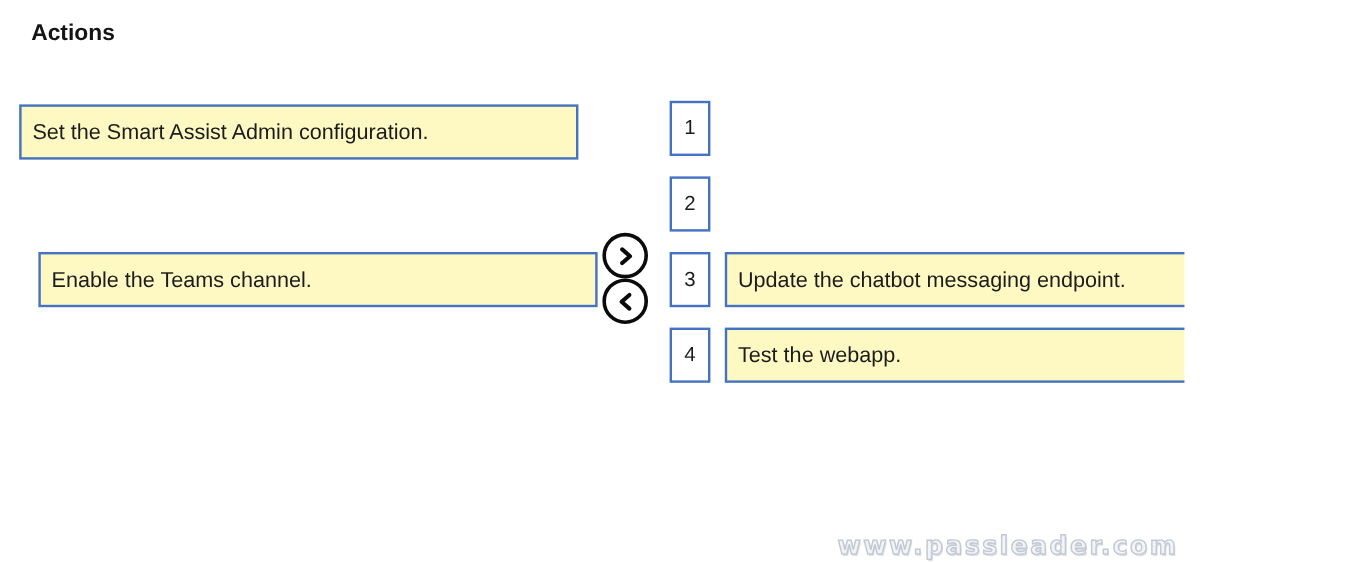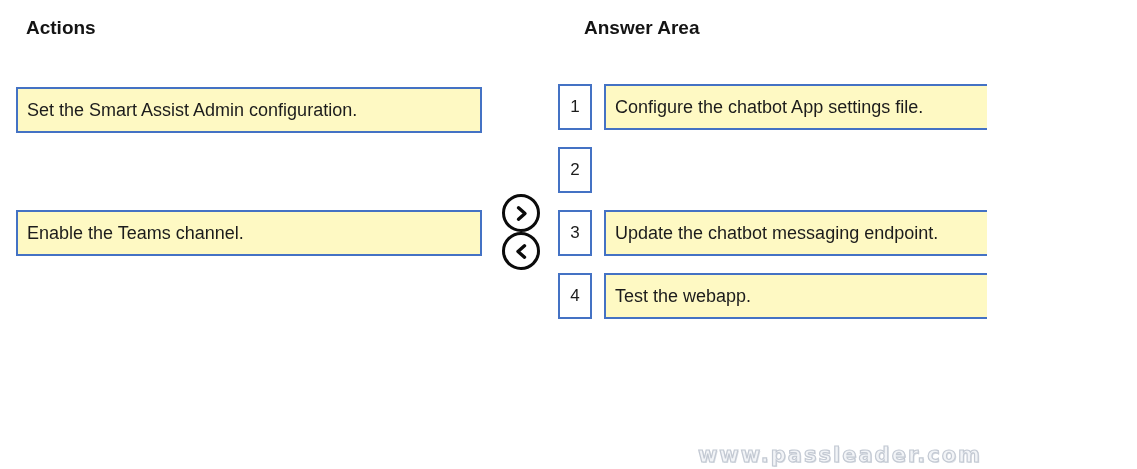--- a/index.html
+++ b/index.html
@@ -30,21 +30,21 @@
     border: 2px solid #4472C4;
     background: #fef9c3;
     display: flex;
     align-items: center;
     padding-left: 9px;
     font-size: 18px;
     white-space: nowrap;
     cursor: default;
   }
   #action-1 { left: 16px; top: 87px; }
-  #action-2 { left: 16px; top: 210px; }
+  #action-2 { left: 32px; top: 210px; }
 
   .num-box {
     position: absolute;
     box-sizing: border-box;
     left: 558px;
     width: 34px;
     height: 46px;
     border: 2px solid #4472C4;
     background: #ffffff;
     display: flex;
@@ -91,21 +91,20 @@
     white-space: nowrap;
   }
 </style>
 </head>
 <body>
 
 <div class="canvas">
 
   <div class="panel-title" id="actions-title">Actions</div>
 
-  <div class="panel-title" id="answer-title">Answer Area</div>
 
   <div class="item-box" id="action-1">
     <span>Set the Smart Assist Admin configuration.</span>
   </div>
 
   <div class="item-box" id="action-2">
     <span>Enable the Teams channel.</span>
   </div>
 
   <div class="circle-btn" id="move-right">
@@ -119,23 +118,20 @@
   <div class="circle-btn" id="move-left">
     <span>
       <svg width="19" height="19" viewBox="0 0 19 19">
         <path d="M12.5 3.8 L6 9.5 L12.5 15.2" fill="none" stroke="#0b0b0b" stroke-width="3.4" stroke-linecap="round" stroke-linejoin="round"></path>
       </svg>
     </span>
   </div>
 
   <div class="num-box" id="num-1">
     <span>1</span>
-  </div>
-  <div class="item-box answer-box" id="ans-1">
-    <span>Configure the chatbot App settings file.</span>
   </div>
 
   <div class="num-box" id="num-2">
     <span>2</span>
   </div>
 
   <div class="num-box" id="num-3">
     <span>3</span>
   </div>
   <div class="item-box answer-box" id="ans-3">

